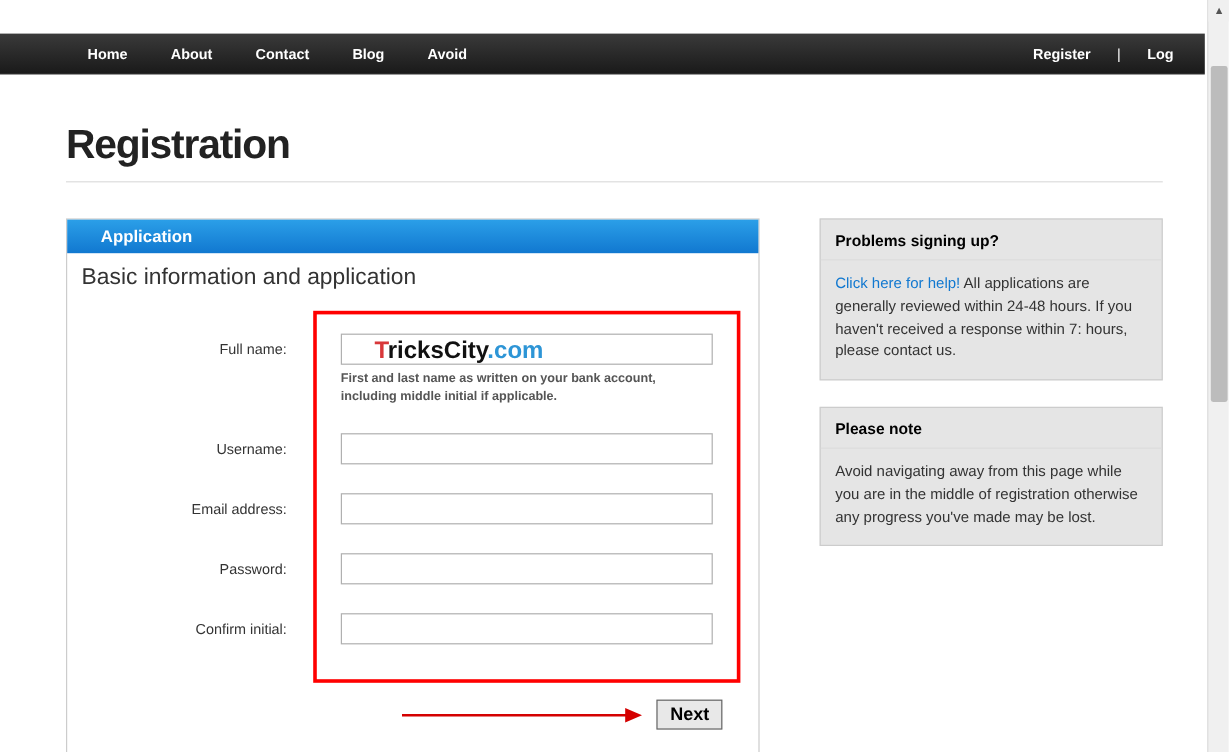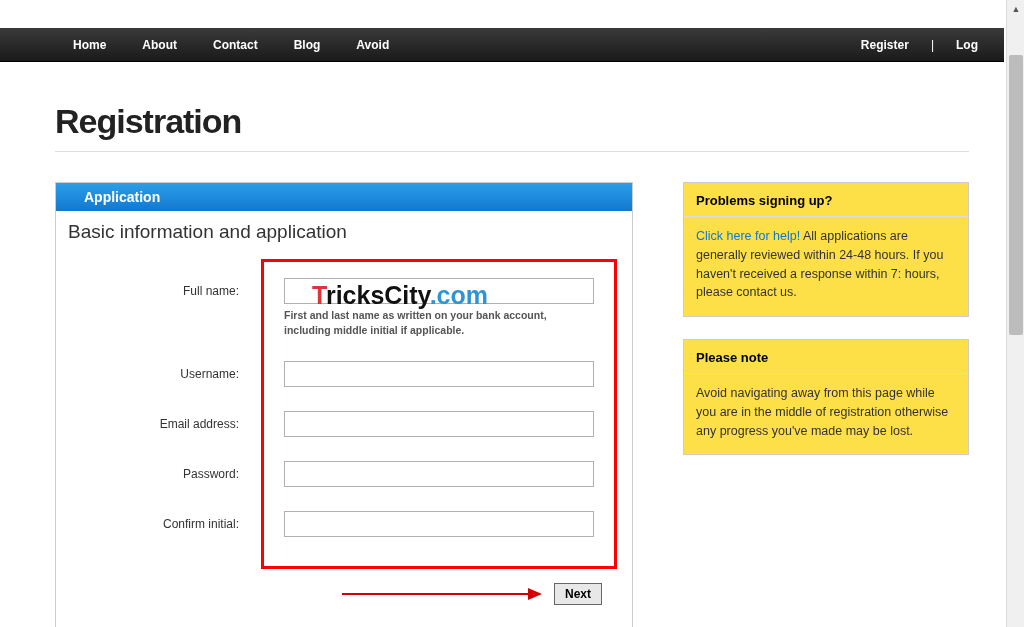--- a/index.html
+++ b/index.html
@@ -62,37 +62,37 @@
       font-size: 13px;
       background: #fff;
     }
     .hint { font-size: 10.5px; color: #555; font-weight: bold; margin-top: 4px; max-width: 310px; line-height: 1.4; }
     
     .arrow-row { display: flex; align-items: center; justify-content: flex-end; padding: 14px 20px 12px 20px; gap: 12px; }
     .arrow { color: #d40000; }
     .next-btn {
       background: #e8e8e8;
       border: 1px solid #666;
-      font-size: 12px;
+      font-size: 15px;
       font-weight: bold;
       padding: 3px 10px;
       cursor: pointer;
     }
     
-    .side-box { border: 1px solid #ccc; margin-bottom: 22px; background: #fde047; }
+    .side-box { border: 1px solid #ccc; margin-bottom: 22px; background: #e5e5e5; }
     .side-box-title { font-weight: bold; font-size: 13px; padding: 10px 12px 2px 12px; border-bottom: 1px solid #ddd; padding-bottom: 8px; }
     .side-box-body { font-size: 12.5px; color: #333; padding: 10px 12px 14px 12px; line-height: 1.5; }
     .side-box-body a { color: #1178d0; text-decoration: none; }
     
     .watermark {
       position: absolute;
       z-index: 5;
       top: 281px;
       left: 312px;
-      font-size: 25px;
+      font-size: 20px;
       font-weight: bold;
       font-family: "Comic Sans MS", cursive, sans-serif;
       white-space: nowrap;
       pointer-events: none;
     }
     .wm1 { color: #d8383a; }
     .wm2 { color: #111; }
     .wm3 { color: #2d95d6; }
     
     .scrollbar { position: absolute; right: 0; top: 0; width: 18px; height: 627px; background: #f0f0f0; border-left: 1px solid #ddd; }

